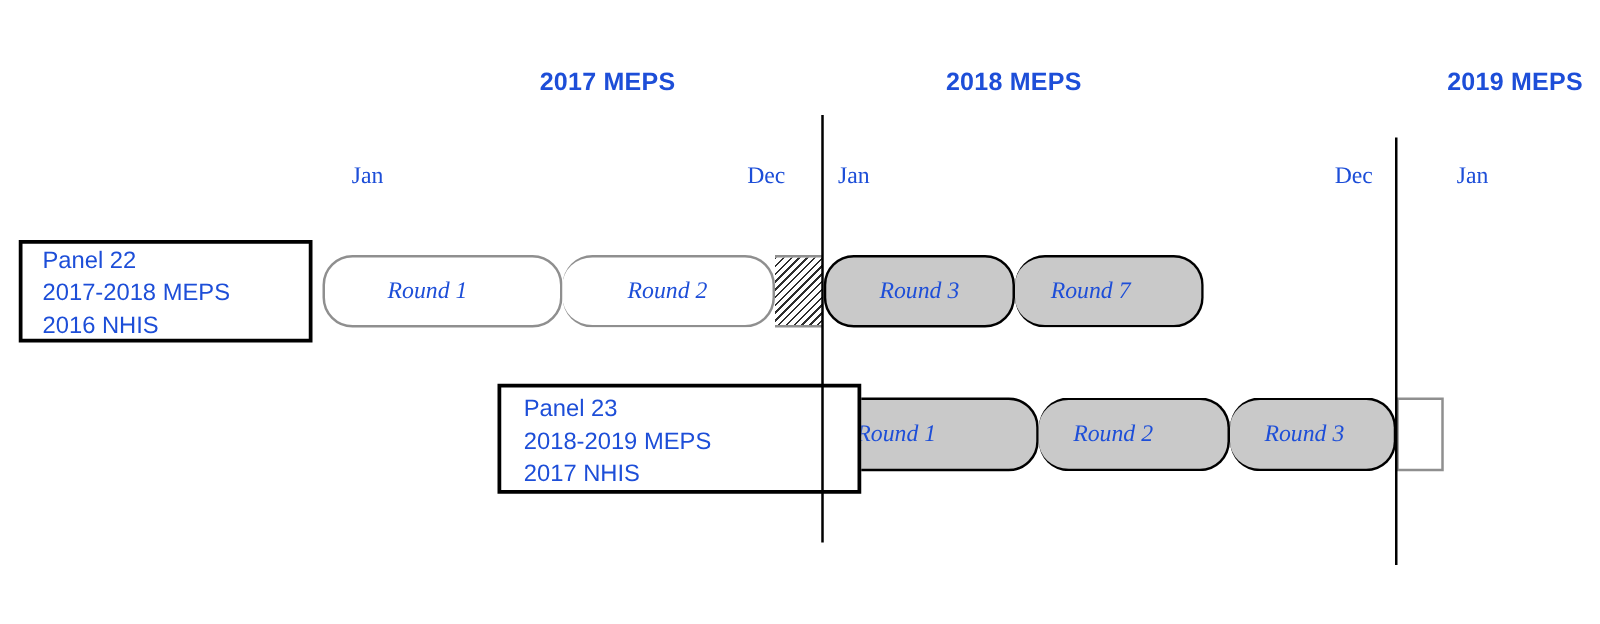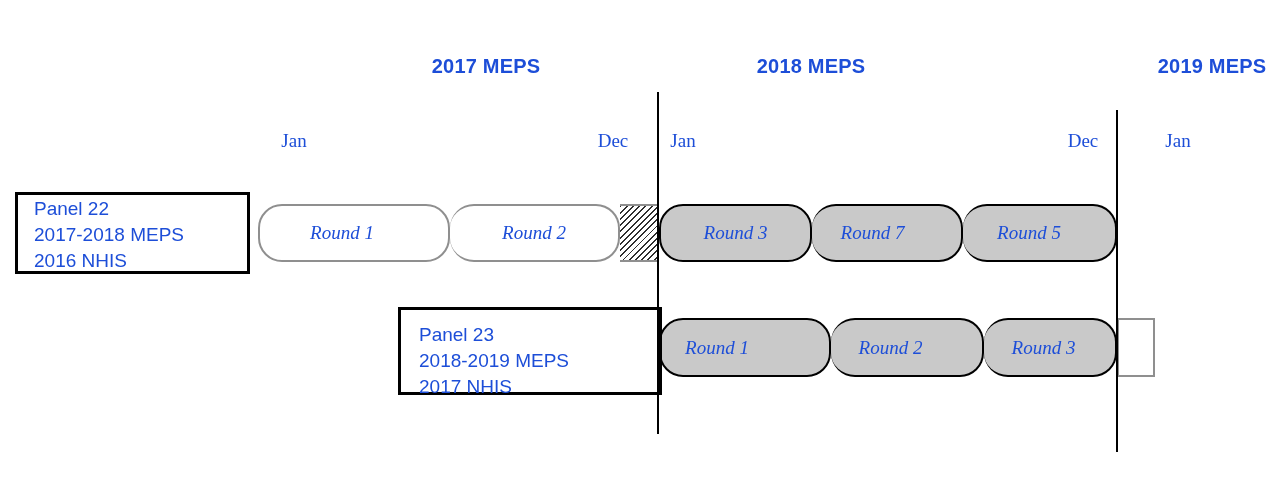--- a/index.html
+++ b/index.html
@@ -28,21 +28,21 @@
   .year-line{position:absolute;width:2px;background:#000;z-index:5;}
   .line1{left:657px;top:92px;height:342px}
   .line2{left:1116px;top:110px;height:342px}
   
   .panel-box{
     position:absolute;box-sizing:border-box;
     border:3px solid #000;background:#fff;
     font-size:19px;line-height:26px;z-index:2;
   }
   .p22{left:15px;top:192px;width:235px;height:82px;padding:1px 12px 0 16px;}
-  .p23{left:398px;top:307px;width:264px;height:88px;padding:12px 0 0 18px;}
+  .p23{left:398px;top:307px;width:291px;height:88px;padding:5px 0 0 18px;}
   
   .round{
     position:absolute;box-sizing:border-box;
     display:flex;align-items:center;justify-content:center;
     font-family:"Liberation Serif", serif;font-style:italic;font-size:19px;
     z-index:1;
     border-radius:24px;
   }
   .round span{position:relative;white-space:nowrap;}
   .row1{top:204px;height:58px}
@@ -107,23 +107,20 @@
   <div class="round row1 white-round r1b">
       <span>Round 2</span>
     </div>
   <div class="hatch"></div>
   <div class="round row1 gray-round r1c">
       <span>Round 3</span>
     </div>
   <div class="round row1 gray-round r1d">
       <span>Round 7</span>
     </div>
-  <div class="round row1 gray-round r1e">
-      <span>Round 5</span>
-    </div>
 
   <div class="panel-box p23">
     <div>Panel 23</div>
     <div>2018-2019 MEPS</div>
     <div>2017 NHIS</div>
   </div>
 
   <div class="round row2 gray-round r2a">
       <span>Round 1</span>
     </div>

